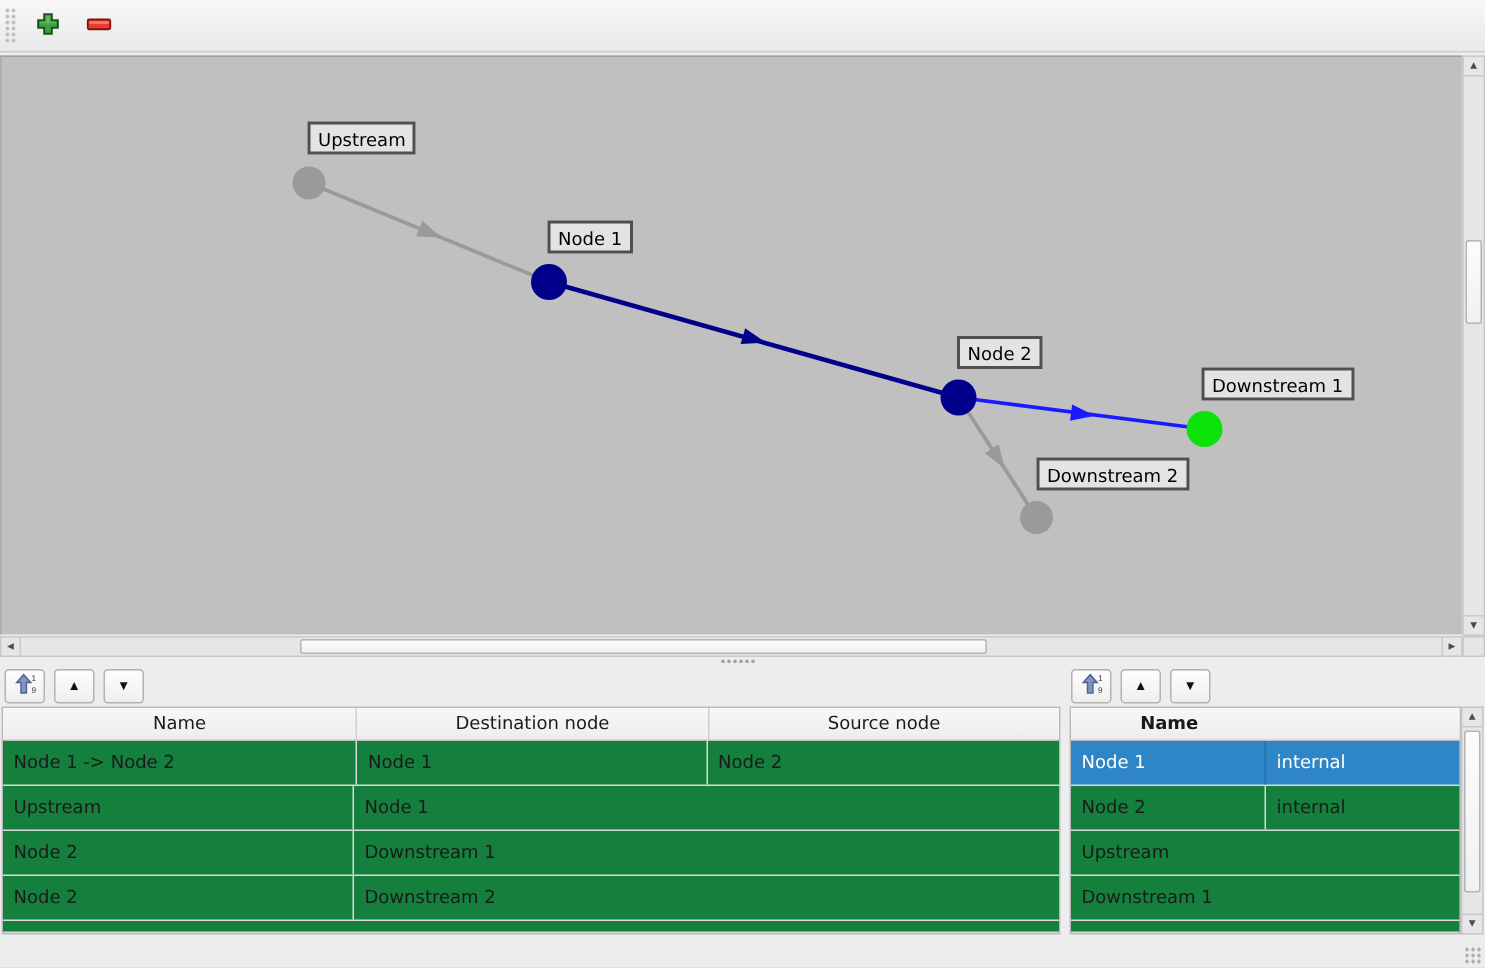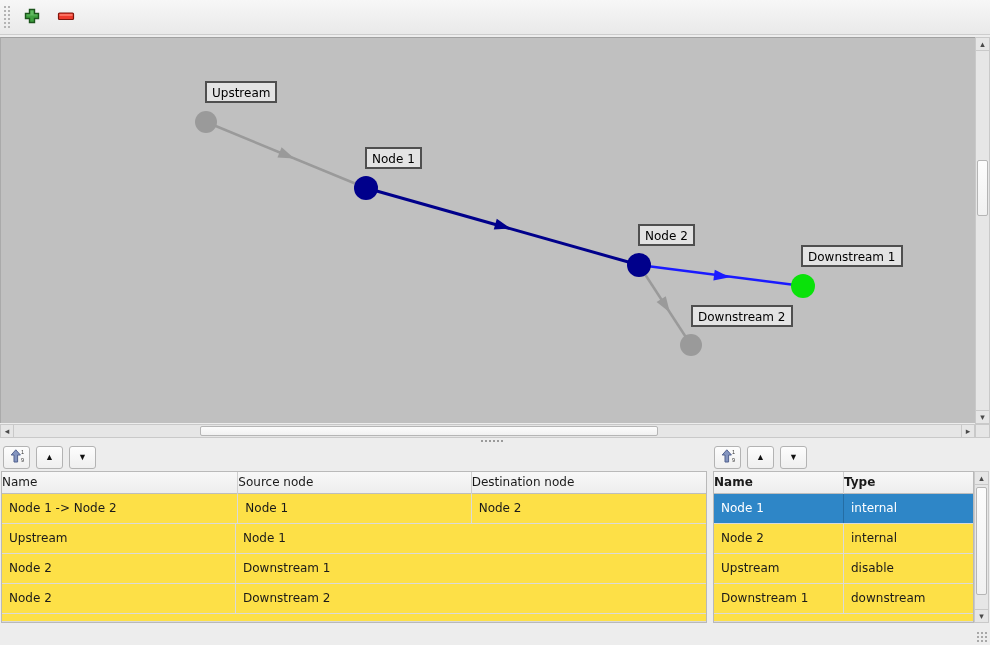--- a/index.html
+++ b/index.html
@@ -48,23 +48,23 @@
   #left-pane-toolbar { left:3px; }
   #right-pane-toolbar { left:714px; }
   .small-btn { width:27px; height:23px; margin-right:6px; display:flex; align-items:center; justify-content:center;
     background:linear-gradient(#fdfdfd,#efefef); border:1px solid #b3b3b3; border-radius:3px; cursor:pointer;
     font-size:9px; color:#111; }
 
   .dtable { position:absolute; background:#ffffff; border:1px solid #b9b9b9; }
   #edges-table { left:1px;  top:471px; width:706px; }
   #nodes-table { left:713px; top:471px; width:261px; }
   .thead { display:flex; height:22px; background:linear-gradient(#f8f8f8,#ededed); border-bottom:1px solid #bdbdbd; }
-  .th { height:22px; line-height:21px; border-right:1px solid #cfcfcf; overflow:hidden; }
+  .th { height:22px; line-height:21px; text-align:center; border-right:1px solid #cfcfcf; overflow:hidden; }
   .th:last-child { border-right:none; }
-  .tr { display:flex; height:30px; background:#fde047; border-bottom:1px solid #dadada; cursor:default; }
+  .tr { display:flex; height:30px; background:#15803d; border-bottom:1px solid #dadada; cursor:default; }
   .td { height:29px; line-height:29px; padding-left:7px; border-right:1px solid #dadada; overflow:hidden; white-space:nowrap; }
   .td:last-child { border-right:none; }
   .tr.selected { background:#2e86c7; color:#ffffff; }
   .tr.selected .td { border-right-color:#246da4; border-bottom-color:#246da4; }
   .tr.stub { height:8px; }
   #edges-table .c0 { width:237px; } #edges-table .c1 { width:234px; } #edges-table .c2 { width:235px; }
   #nodes-table .c0 { width:131px; } #nodes-table .c1 { width:130px; }
   #nodes-table .th { font-weight:bold; }
 
   #nodes-vscroll { left:974px; top:471px; width:15px; height:152px; }
@@ -181,22 +181,22 @@
         <span>▲</span>
       </button>
     <button class="small-btn">
         <span>▼</span>
       </button>
   </div>
 
   <div class="dtable" id="edges-table">
     <div class="thead">
       <div class="th c0">Name</div>
+      <div class="th c2">Destination node</div>
       <div class="th c1">Source node</div>
-      <div class="th c2">Destination node</div>
     </div>
     <div class="tr">
       <div class="td c0">Node 1 -&gt; Node 2</div>
       <div class="td c1">Node 1</div>
       <div class="td c2">Node 2</div>
     </div>
     <div class="tr">
       <div class="td c1">Upstream</div>
       <div class="td c2">Node 1</div>
     </div>
@@ -207,37 +207,34 @@
     <div class="tr">
       <div class="td c1">Node 2</div>
       <div class="td c2">Downstream 2</div>
     </div>
     <div class="tr stub"></div>
   </div>
 
   <div class="dtable" id="nodes-table">
     <div class="thead">
       <div class="th c0">Name</div>
-      <div class="th c1">Type</div>
     </div>
     <div class="tr selected">
       <div class="td c0">Node 1</div>
       <div class="td c1">internal</div>
     </div>
     <div class="tr">
       <div class="td c0">Node 2</div>
       <div class="td c1">internal</div>
     </div>
     <div class="tr">
       <div class="td c0">Upstream</div>
-      <div class="td c1">disable</div>
     </div>
     <div class="tr">
       <div class="td c0">Downstream 1</div>
-      <div class="td c1">downstream</div>
     </div>
     <div class="tr stub"></div>
   </div>
 
   <div class="sb-trough" id="nodes-vscroll"></div>
   <div class="sb-btn" id="nodes-vup">
       <span>▴</span>
     </div>
   <div class="sb-thumb" id="nodes-vthumb"></div>
   <div class="sb-btn" id="nodes-vdown">

